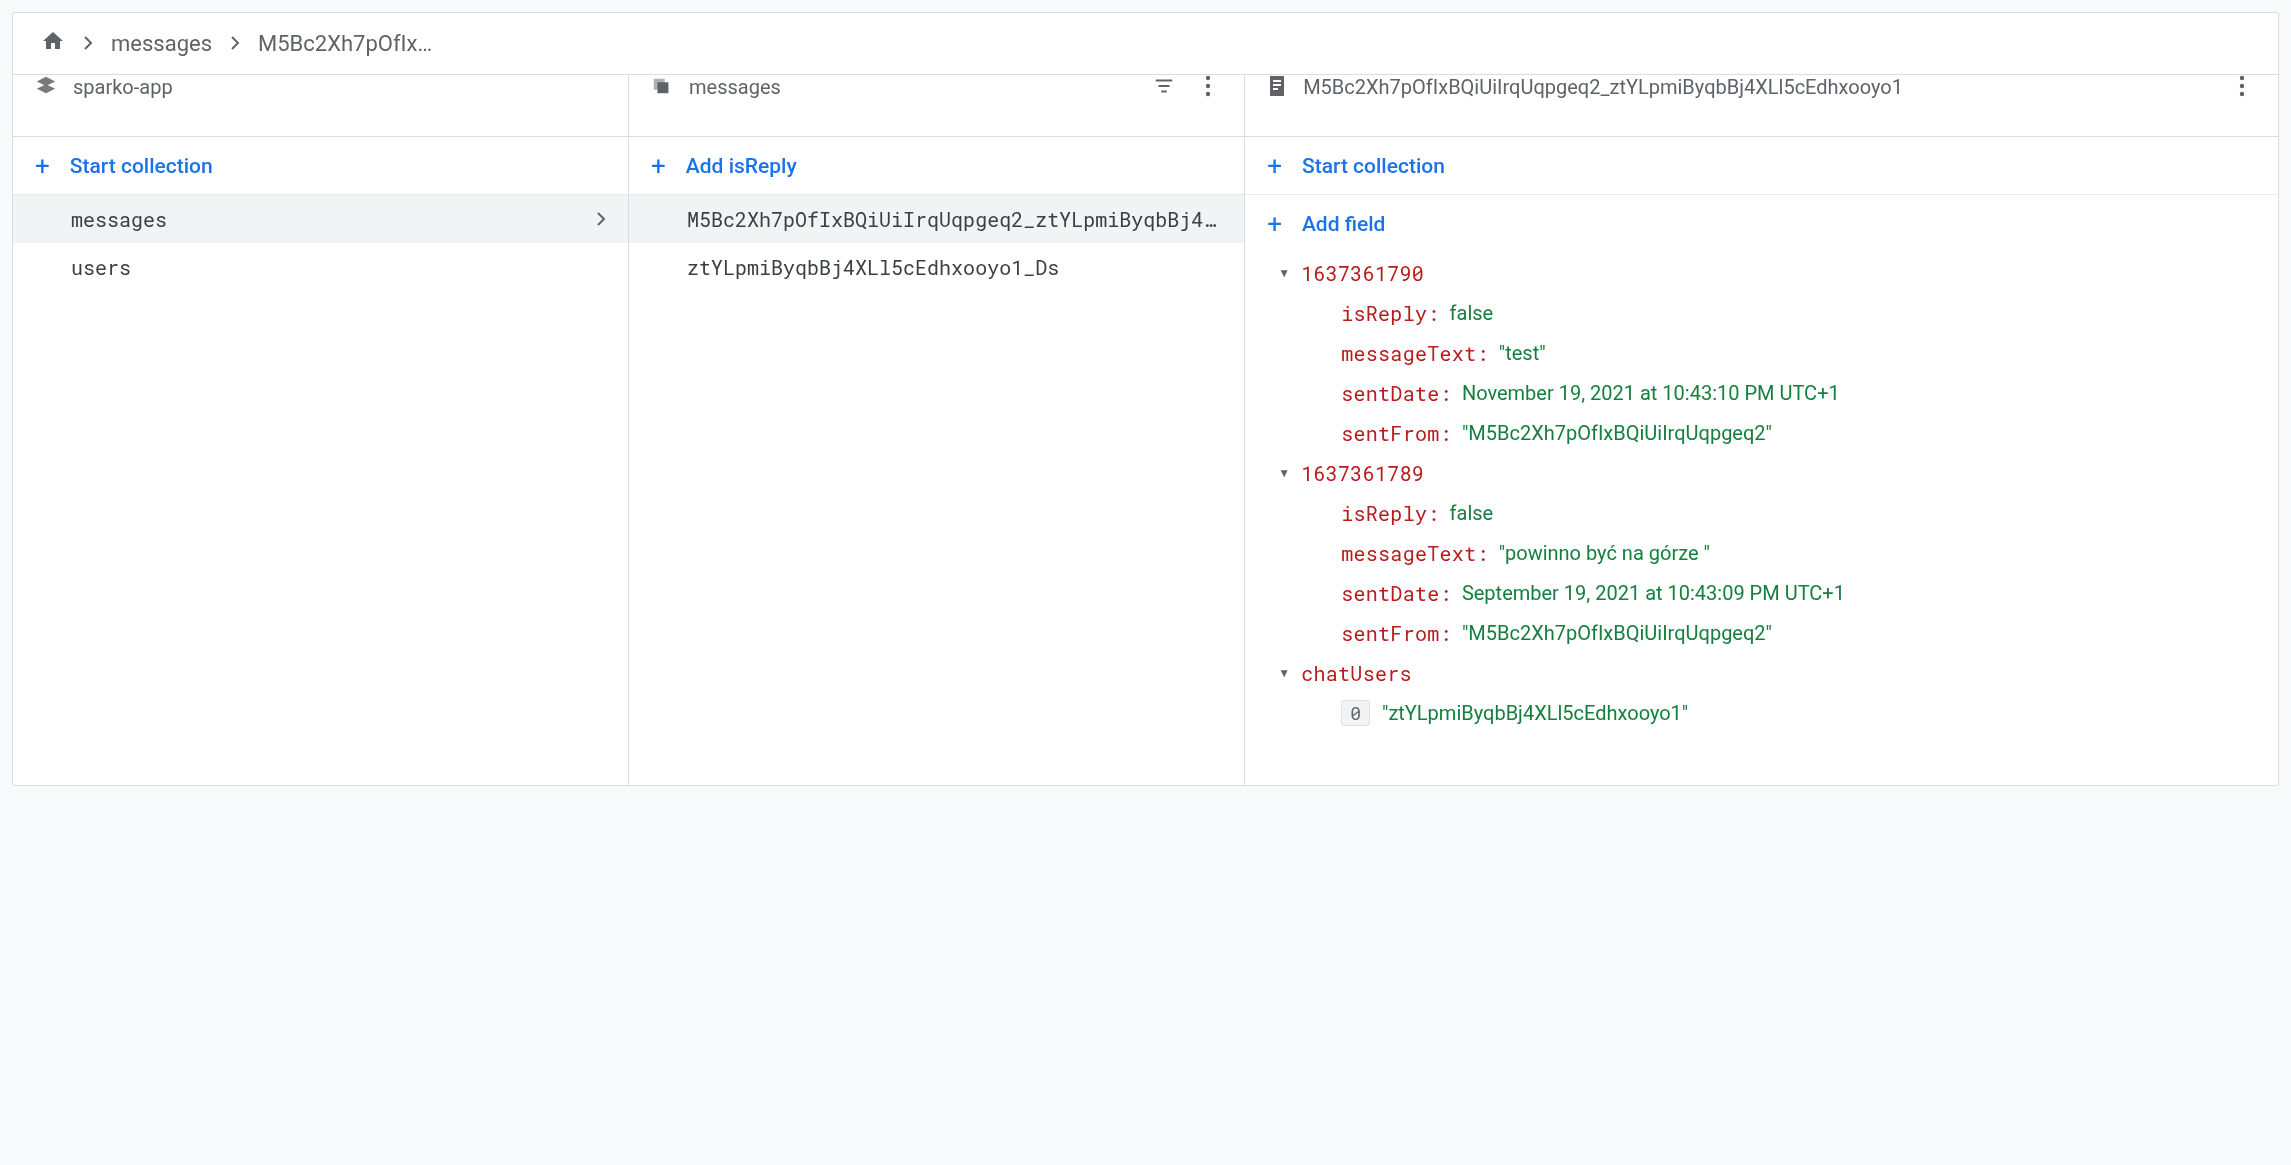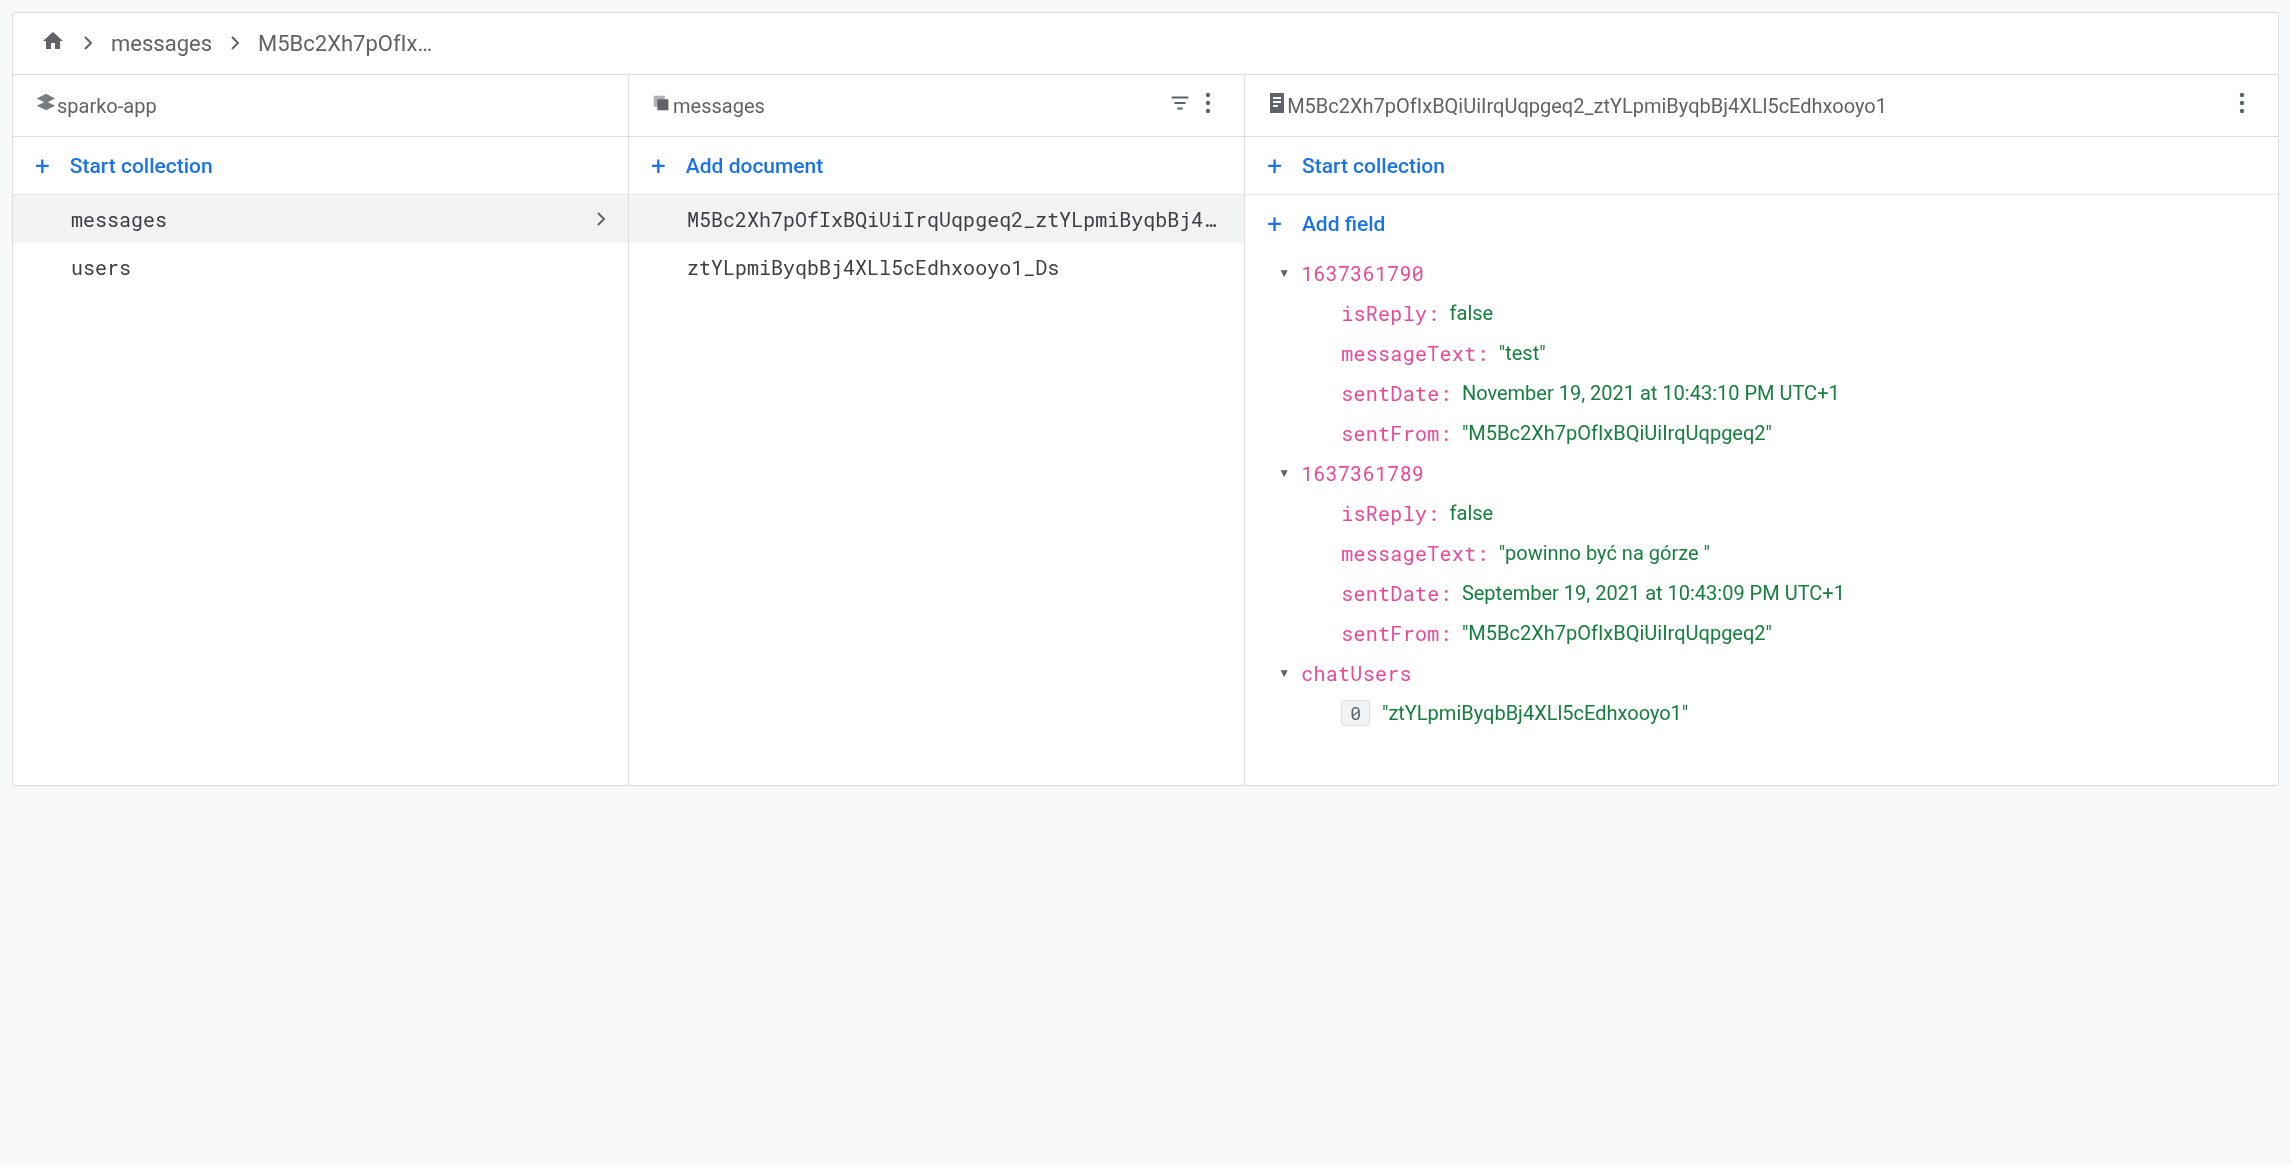--- a/index.html
+++ b/index.html
@@ -48,27 +48,26 @@
       flex-direction: column;
     }
     .col:last-child {
       border-right: none;
     }
     .col-a { width: 27.2%; }
     .col-b { width: 27.2%; }
     .col-c { width: 45.6%; }
     .col-header {
       display: flex;
-      align-items: center;
       height: 62px;
       padding: 0 22px;
       border-bottom: 1px solid #dadce0;
       color: #5f6368;
       font-size: 20px;
-      gap: 0;
+      gap: 16px;
     }
     .col-header .title {
       flex: 1;
       white-space: nowrap;
       overflow: hidden;
       text-overflow: ellipsis;
     }
     .action-row {
       display: flex;
       align-items: center;
@@ -133,21 +132,21 @@
       text-align: center;
       color: #5f6368;
       font-size: 12px;
       cursor: pointer;
     }
     .tree-row .spacer-caret {
       width: 34px;
     }
     .tree-row .keyname {
       font-family: "Roboto Mono", ui-monospace, Menlo, Consolas, monospace;
-      color: #ec4899;
+      color: #b91c1c;
       letter-spacing: 0.3px;
     }
     .tree-row .valuetxt {
       color: #15803d;
       margin-left: 10px;
     }
     .indent-0 { padding-left: 22px; }
     .indent-1 { padding-left: 62px; }
     .indent-2 { padding-left: 62px; }
     .index-badge {
@@ -236,21 +235,21 @@
           <span class="icon-btn">
             <svg class="iconfill" width="6" height="22" viewBox="0 0 6 22">
                 <circle cx="3" cy="3" r="2.2"></circle>
                 <circle cx="3" cy="11" r="2.2"></circle>
                 <circle cx="3" cy="19" r="2.2"></circle>
               </svg>
           </span>
         </div>
         <div class="action-row">
           <span class="plus-icon">+</span>
-          <span>Add document</span>
+          <span>Add isReply</span>
         </div>
         <div class="list">
           <div class="row selected">
             <span class="label">M5Bc2Xh7pOfIxBQiUiIrqUqpgeq2_ztYLpmiByqbBj4XLl5cEdhxooyo1</span>
           </div>
           <div class="row">
             <span class="label">ztYLpmiByqbBj4XLl5cEdhxooyo1_Ds</span>
           </div>
         </div>
       </div>

